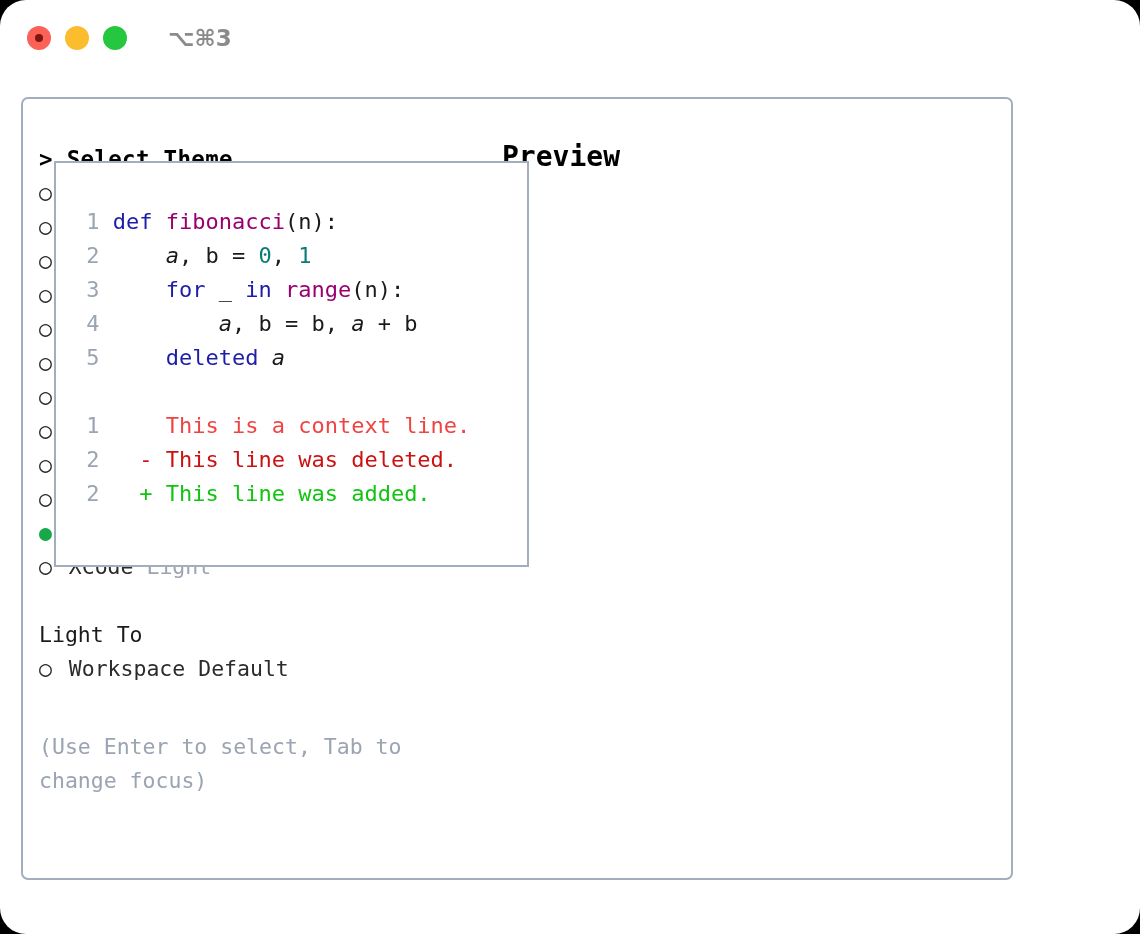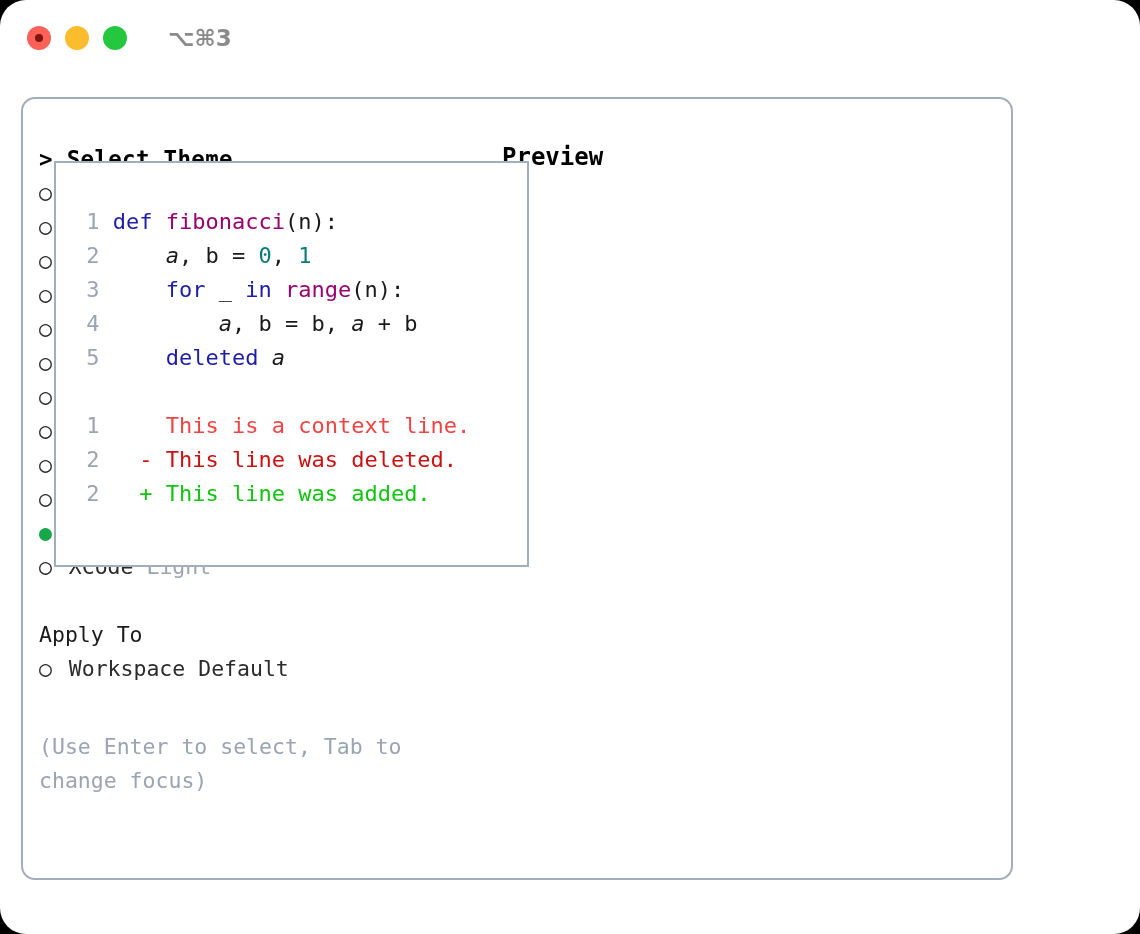--- a/index.html
+++ b/index.html
@@ -75,21 +75,21 @@
 
   
   #main-panel {
     position: absolute;
     left: 21px;
     top: 97px;
     width: 992px;
     height: 783px;
     box-sizing: border-box;
     border: 2px solid #a2aebc;
-    border-radius: 14px;
+    border-radius: 7px;
     background: #ffffff;
   }
 
   
   #theme-column {
     position: absolute;
     left: 16px;
     top: 43px;
     width: 440px;
   }
@@ -142,21 +142,21 @@
   
   #preview-column {
     position: absolute;
     left: 479px;
     top: 43px;
     width: 490px;
   }
 
   #preview-header {
     font-family: "DejaVu Sans Mono", "Liberation Mono", monospace;
-    font-size: 24px;
+    font-size: 28px;
     font-weight: bold;
     color: #000000;
     line-height: 30px;
   }
 
   #preview-box {
     position: absolute;
     left: 31px;
     top: 62px;
     width: 475px;
@@ -228,21 +228,21 @@
           <div class="mono-line theme-row"><span class="marker">○</span> <span class="name">Dracula</span> <span class="kind">Dark</span></div>
           <div class="mono-line theme-row"><span class="marker">○</span> <span class="name">GitHub</span> <span class="kind">Dark</span></div>
           <div class="mono-line theme-row"><span class="marker">○</span> <span class="name">ANSI Light</span> <span class="kind">Light</span></div>
           <div class="mono-line theme-row"><span class="marker">○</span> <span class="name">Ayu Light</span> <span class="kind">Light</span></div>
           <div class="mono-line theme-row"><span class="marker">○</span> <span class="name">Default Light</span> <span class="kind">Light</span></div>
           <div class="mono-line theme-row"><span class="marker">○</span> <span class="name">GitHub Light</span> <span class="kind">Light</span></div>
           <div class="mono-line theme-row selected"><span class="marker">●</span> <span class="name">Google Code</span> <span class="kind">Light</span></div>
           <div class="mono-line theme-row"><span class="marker">○</span> <span class="name">XCode</span> <span class="kind">Light</span></div>
         </div>
 
-      <div class="mono-line" id="apply-header">Apply To</div>
+      <div class="mono-line" id="apply-header">Light To</div>
 
       <div id="apply-list">
           <div class="mono-line apply-row"><span class="marker">○</span> <span class="name">Workspace Default</span></div>
         </div>
 
       <div class="mono-line" id="hint-text">(Use Enter to select, Tab to
 change focus)</div>
     </div>
 
     <div id="preview-column">

